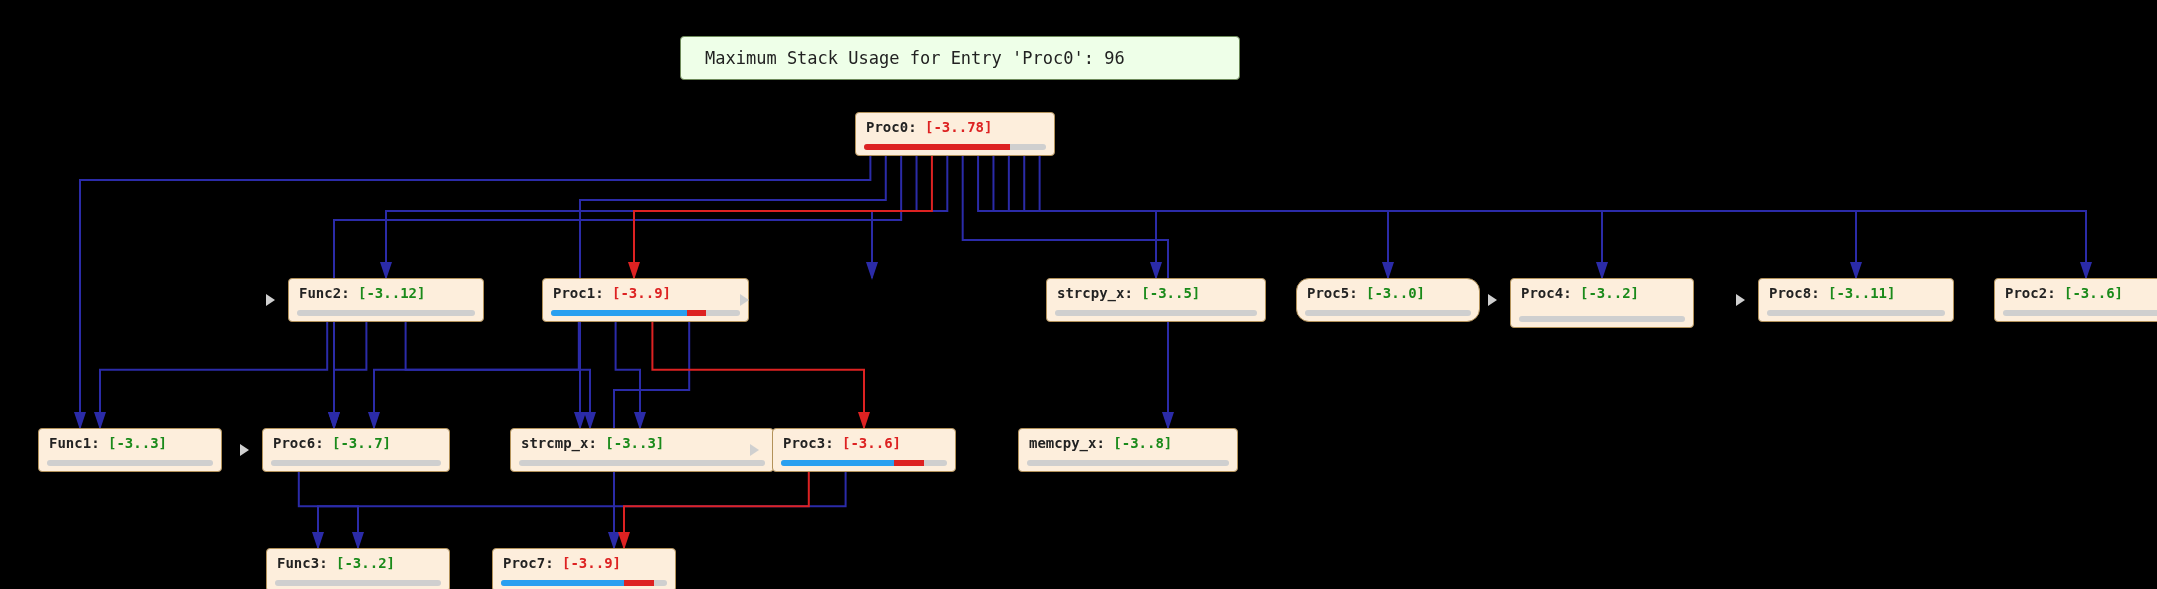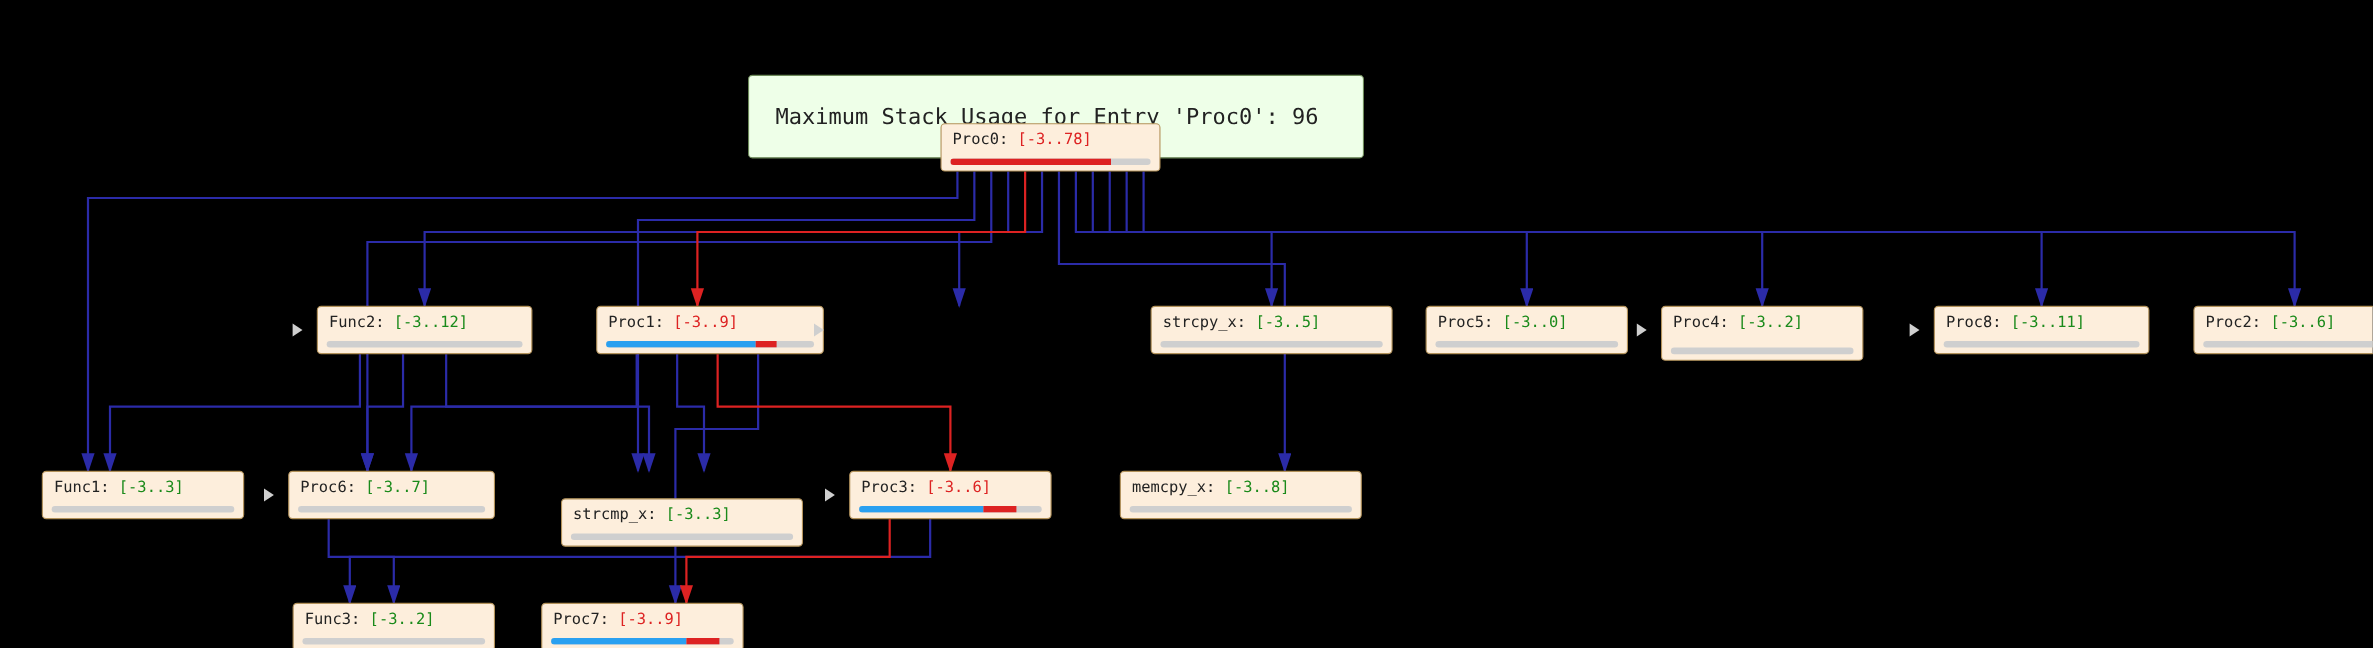--- a/index.html
+++ b/index.html
@@ -21,34 +21,34 @@
     width: 2157px;
     height: 589px;
     pointer-events: none;
   }
   .title-box {
     position: absolute;
     box-sizing: border-box;
     background: #eeffe8;
     border: 1px solid #6d8a5a;
     border-radius: 4px;
-    padding: 25px 24px;
+    padding: 11px 24px;
     color: #222;
-    font-size: 20px;
+    font-size: 17px;
     white-space: nowrap;
-    margin-top: 32px;
   }
   .node {
     position: absolute;
     box-sizing: border-box;
     background: #fdeedc;
     border: 1px solid #b3925a;
     border-radius: 4px;
     padding: 6px 10px 14px 10px;
     white-space: nowrap;
+    font-weight: bold;
   }
   .node .label { display: inline; }
   .node .name  { color: #222; }
   .node .range { }
   .range.red   { color: #d22; }
   .range.green { color: #1a8a1a; }
   .bar {
     position: absolute;
     left: 8px;
     right: 8px;
@@ -116,30 +116,30 @@
         <div class="seg red" style="width: 80%;"></div>
       </div></div>
     <div class="node" style="left: 288px; top: 278px; width: 196px; height: 44px;"><span class="label name">Func2: </span><span class="label range green">[-3..12]</span><div class="bar"></div></div>
     <div class="tri" style="left: 266px; top: 294px;"></div>
     <div class="node" style="left: 542px; top: 278px; width: 207px; height: 44px;"><span class="label name">Proc1: </span><span class="label range red">[-3..9]</span><div class="bar">
         <div class="seg blue" style="width: 72%;"></div>
         <div class="seg red" style="width: 10%;"></div>
       </div></div>
     <div class="tri" style="left: 740px; top: 294px;"></div>
     <div class="node" style="left: 1046px; top: 278px; width: 220px; height: 44px;"><span class="label name">strcpy_x: </span><span class="label range green">[-3..5]</span><div class="bar"></div></div>
-    <div class="node" style="left: 1296px; top: 278px; width: 184px; height: 44px;"><span class="label name">Proc5: </span><span class="label range green">[-3..0]</span><div class="bar"></div></div>
+    <div class="node" style="left: 1296px; top: 278px; width: 184px; height: 44px; border-radius: 13px;"><span class="label name">Proc5: </span><span class="label range green">[-3..0]</span><div class="bar"></div></div>
     <div class="node" style="left: 1510px; top: 278px; width: 184px; height: 50px;"><span class="label name">Proc4: </span><span class="label range green">[-3..2]</span><div class="bar"></div></div>
     <div class="tri" style="left: 1488px; top: 294px;"></div>
     <div class="node" style="left: 1758px; top: 278px; width: 196px; height: 44px;"><span class="label name">Proc8: </span><span class="label range green">[-3..11]</span><div class="bar"></div></div>
     <div class="tri" style="left: 1736px; top: 294px;"></div>
     <div class="node" style="left: 1994px; top: 278px; width: 184px; height: 44px;"><span class="label name">Proc2: </span><span class="label range green">[-3..6]</span><div class="bar"></div></div>
     <div class="node" style="left: 38px; top: 428px; width: 184px; height: 44px;"><span class="label name">Func1: </span><span class="label range green">[-3..3]</span><div class="bar"></div></div>
     <div class="node" style="left: 262px; top: 428px; width: 188px; height: 44px;"><span class="label name">Proc6: </span><span class="label range green">[-3..7]</span><div class="bar"></div></div>
     <div class="tri" style="left: 240px; top: 444px;"></div>
-    <div class="node" style="left: 510px; top: 453px; width: 220px; height: 44px;"><span class="label name">strcmp_x: </span><span class="label range green">[-3..3]</span><div class="bar"></div></div>
+    <div class="node" style="left: 510px; top: 428px; width: 264px; height: 44px;"><span class="label name">strcmp_x: </span><span class="label range green">[-3..3]</span><div class="bar"></div></div>
     <div class="node" style="left: 772px; top: 428px; width: 184px; height: 44px;"><span class="label name">Proc3: </span><span class="label range red">[-3..6]</span><div class="bar">
         <div class="seg blue" style="width: 68%;"></div>
         <div class="seg red" style="width: 18%;"></div>
       </div></div>
     <div class="tri" style="left: 750px; top: 444px;"></div>
     <div class="node" style="left: 1018px; top: 428px; width: 220px; height: 44px;"><span class="label name">memcpy_x: </span><span class="label range green">[-3..8]</span><div class="bar"></div></div>
     <div class="node" style="left: 266px; top: 548px; width: 184px; height: 44px;"><span class="label name">Func3: </span><span class="label range green">[-3..2]</span><div class="bar"></div></div>
     <div class="node" style="left: 492px; top: 548px; width: 184px; height: 44px;"><span class="label name">Proc7: </span><span class="label range red">[-3..9]</span><div class="bar">
         <div class="seg blue" style="width: 74%;"></div>
         <div class="seg red" style="width: 18%;"></div>

